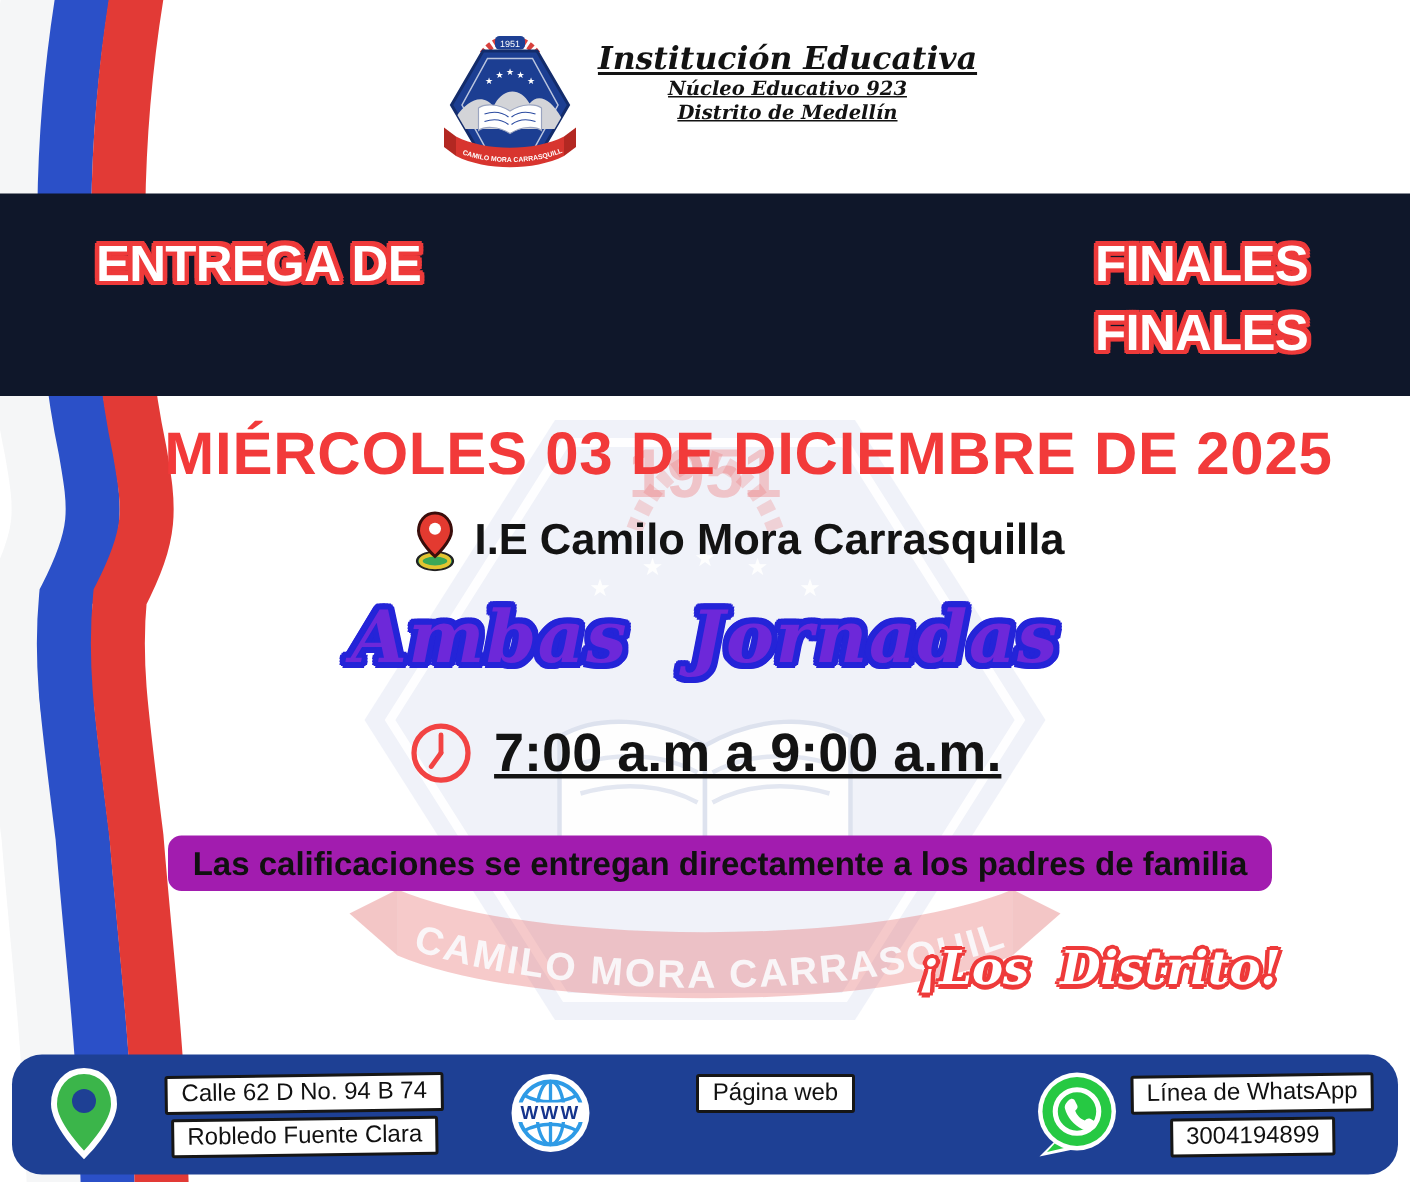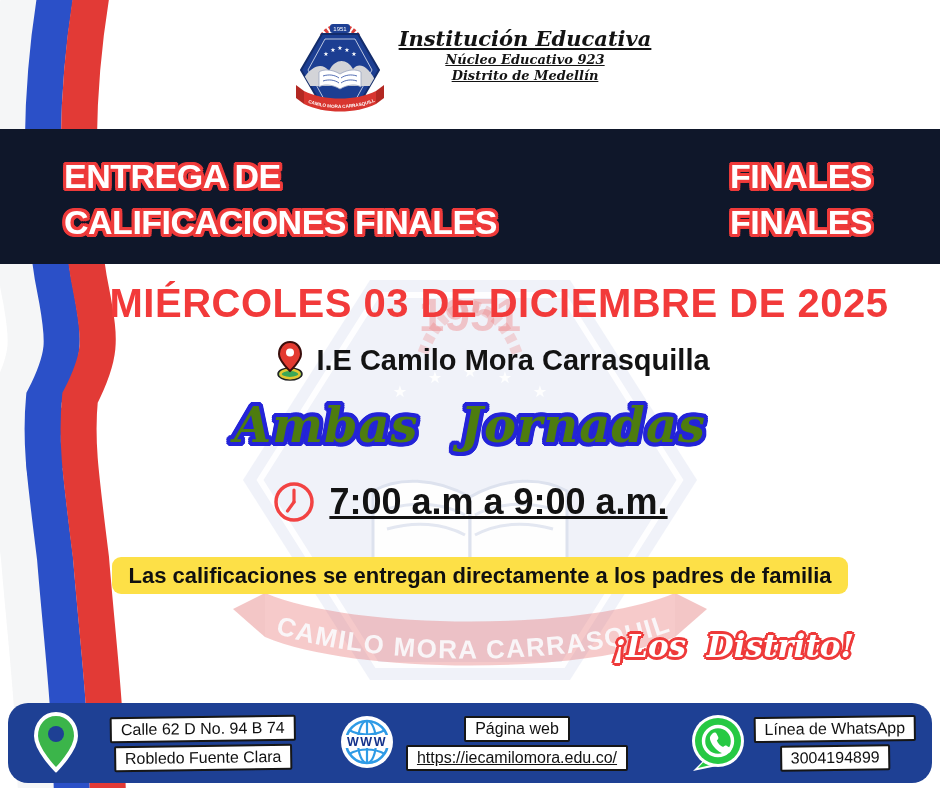--- a/index.html
+++ b/index.html
@@ -21,36 +21,36 @@
   .h-sub{font:bold italic 13px "DejaVu Serif",serif;line-height:16px;}
   
   .banner-left{position:absolute;left:64px;top:24px;text-align:left;}
   .banner-right{position:absolute;right:68px;top:24px;text-align:right;}
   .banner-line{font:bold 34px "Liberation Sans",sans-serif;letter-spacing:-0.5px;line-height:46px;white-space:nowrap;}
   .stroke-red{color:#ffffff;text-shadow:
     -3px 0 0 #ee3a3a,3px 0 0 #ee3a3a,0 -3px 0 #ee3a3a,0 3px 0 #ee3a3a,
     -2px -2px 0 #ee3a3a,2px -2px 0 #ee3a3a,-2px 2px 0 #ee3a3a,2px 2px 0 #ee3a3a,
     -3px -2px 0 #ee3a3a,3px -2px 0 #ee3a3a,-3px 2px 0 #ee3a3a,3px 2px 0 #ee3a3a,
     -2px -3px 0 #ee3a3a,2px -3px 0 #ee3a3a,-2px 3px 0 #ee3a3a,2px 3px 0 #ee3a3a;}
-  .stroke-blue{color:#4d7c0f;text-shadow:
+  .stroke-blue{color:#6d28d9;text-shadow:
     -4px 0 0 #2424d8,4px 0 0 #2424d8,0 -4px 0 #2424d8,0 4px 0 #2424d8,
     -3px -3px 0 #2424d8,3px -3px 0 #2424d8,-3px 3px 0 #2424d8,3px 3px 0 #2424d8,
     -4px -2px 0 #2424d8,4px -2px 0 #2424d8,-4px 2px 0 #2424d8,4px 2px 0 #2424d8,
     -2px -4px 0 #2424d8,2px -4px 0 #2424d8,-2px 4px 0 #2424d8,2px 4px 0 #2424d8;}
   
   .date{position:absolute;top:281px;left:0;width:100%;padding-left:58px;box-sizing:border-box;
     text-align:center;font:bold 40px "Liberation Sans",sans-serif;color:#f23a3a;letter-spacing:0.5px;z-index:2;white-space:nowrap;}
   .loc-row{position:absolute;top:340px;left:0;width:100%;padding-left:45px;box-sizing:border-box;
     display:flex;justify-content:center;align-items:center;gap:11px;z-index:2;}
   .loc-text{font:bold 29px "Liberation Sans",sans-serif;color:#131313;}
   .session{position:absolute;top:397px;left:0;width:100%;text-align:center;
     font:bold italic 48px "DejaVu Serif",serif;word-spacing:24px;letter-spacing:1px;z-index:2;}
   .time-row{position:absolute;top:480px;left:0;width:100%;display:flex;justify-content:center;align-items:center;gap:13px;z-index:2;}
   .time-text{font:bold 36px "Liberation Sans",sans-serif;color:#131313;text-decoration:underline;}
-  .pill{position:absolute;left:112px;top:557px;width:736px;height:37px;background:#fde047;border-radius:9px;
+  .pill{position:absolute;left:112px;top:557px;width:736px;height:37px;background:#a21caf;border-radius:9px;
     display:flex;align-items:center;justify-content:center;z-index:2;}
   .pill-text{font:bold 22px "Liberation Sans",sans-serif;color:#101010;white-space:nowrap;}
   .closing{position:absolute;top:628px;right:86px;font:bold italic 31px "DejaVu Serif",serif;
     word-spacing:10px;z-index:2;}
   .stroke-red-script{color:#ffffff;text-shadow:
     -3px 0 0 #ee3a3a,3px 0 0 #ee3a3a,0 -3px 0 #ee3a3a,0 3px 0 #ee3a3a,
     -2px -2px 0 #ee3a3a,2px -2px 0 #ee3a3a,-2px 2px 0 #ee3a3a,2px 2px 0 #ee3a3a;}
   
   .f-pin{position:absolute;left:24px;top:9px;}
   .f-globe{position:absolute;left:332px;top:12px;}
@@ -152,21 +152,20 @@
     <div class="header-text">
       <div class="h-inst">Institución Educativa</div>
       <div class="h-sub">Núcleo Educativo 923</div>
       <div class="h-sub">Distrito de Medellín</div>
     </div>
   </div>
 
   <div class="banner">
     <div class="banner-left">
       <div class="banner-line stroke-red">ENTREGA DE</div>
-      <div class="banner-line stroke-red">CALIFICACIONES FINALES</div>
     </div>
     <div class="banner-right">
       <div class="banner-line stroke-red">FINALES</div>
       <div class="banner-line stroke-red">FINALES</div>
     </div>
   </div>
 
   <div class="date">MIÉRCOLES 03 DE DICIEMBRE DE 2025</div>
 
   <div class="loc-row">
@@ -210,21 +209,20 @@
       <circle cx="27" cy="27" r="26" fill="#ffffff"></circle>
       <circle cx="27" cy="27" r="21" fill="none" stroke="#2e9be6" stroke-width="2.6"></circle>
       <ellipse cx="27" cy="27" rx="9" ry="21" fill="none" stroke="#2e9be6" stroke-width="2.2"></ellipse>
       <line x1="27" y1="6" x2="27" y2="48" stroke="#2e9be6" stroke-width="2.2"></line>
       <path d="M9,15 C20,21 34,21 45,15 M9,39 C20,33 34,33 45,39" stroke="#2e9be6" stroke-width="2.2" fill="none"></path>
       <rect x="4" y="20" width="46" height="13" fill="#ffffff"></rect>
       <text x="27" y="31" text-anchor="middle" font-family="Liberation Sans,sans-serif" font-weight="bold" font-size="12.5" fill="#15338c" letter-spacing="1.5">WWW</text>
     </svg>
     <div class="chip-group cg-web">
       <div class="chip">Página web</div>
-      <div class="chip link">https://iecamilomora.edu.co/</div>
     </div>
 
     <svg class="f-wa" width="56" height="58" viewBox="0 0 56 58">
       <polygon points="18,42 3,57 27,52" fill="#ffffff"></polygon>
       <polygon points="17,44 8,54 25,50" fill="#26c943"></polygon>
       <circle cx="28" cy="27" r="26" fill="#ffffff"></circle>
       <circle cx="28" cy="27" r="23" fill="#26c943"></circle>
       <circle cx="28" cy="27" r="14.5" fill="none" stroke="#ffffff" stroke-width="3.4"></circle>
       <path d="M22.5,19.5 C24,18 25.8,18.2 26.6,19.8 L28.2,23 C28.8,24.3 28,25.5 26.8,26.5 C27.8,29.4 30.4,32 33.2,33 C34.3,31.9 35.6,31.2 36.9,31.9 L40,33.7 C41.6,34.6 41.7,36.4 40.2,37.9 C38.3,39.8 34.8,40.5 31.2,38.7 C26,36.1 21.3,30.6 20,25.2 C19.4,22.8 21,21 22.5,19.5 Z" fill="#ffffff"></path>
     </svg>

